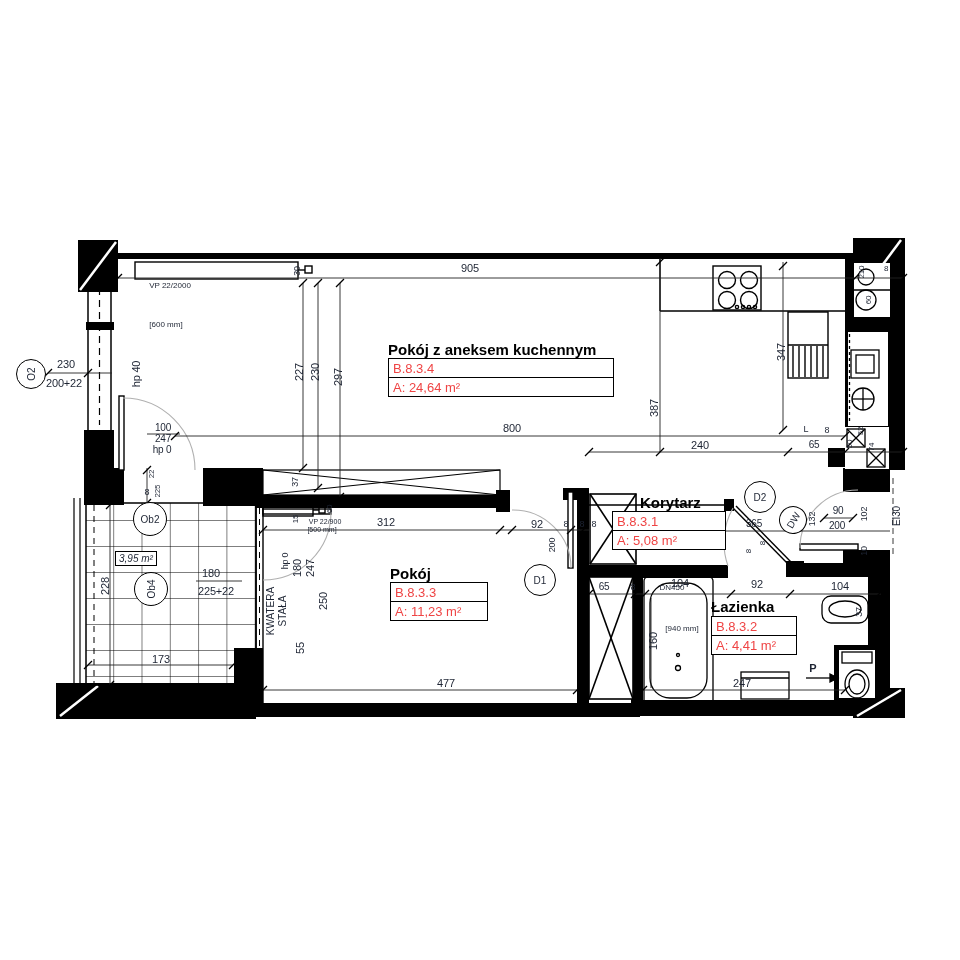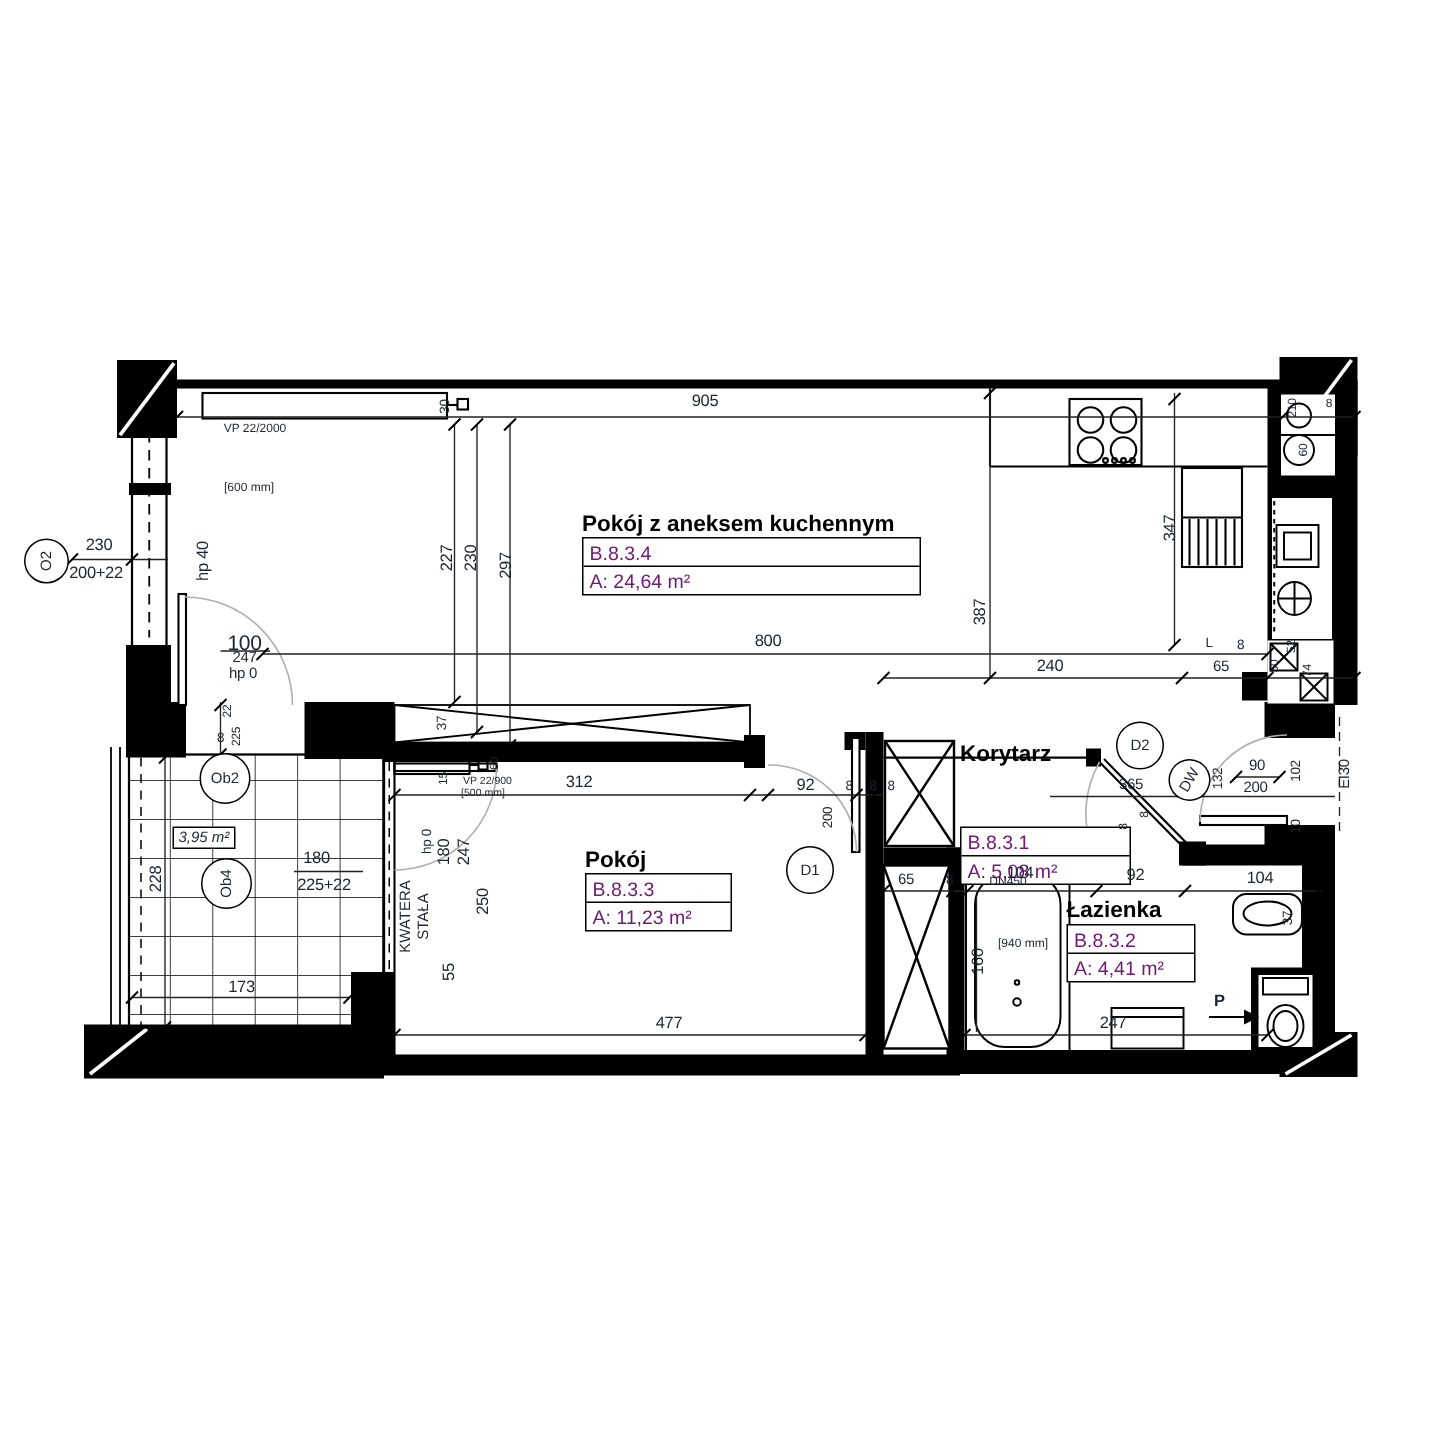--- a/index.html
+++ b/index.html
@@ -9,21 +9,21 @@
   .dim{position:absolute;color:#1d2433;white-space:nowrap;line-height:1;
        transform:translate(-50%,-50%);letter-spacing:-0.2px;}
   .dim.rot{transform:translate(-50%,-50%) rotate(-90deg);}
   .ann{position:absolute;color:#1d2433;white-space:nowrap;line-height:1;
        transform:translate(-50%,-50%);}
   .ann.rot{transform:translate(-50%,-50%) rotate(-90deg);}
   .marker{position:absolute;border:1.4px solid #000;border-radius:50%;background:#fff;
         display:flex;align-items:center;justify-content:center;color:#1d2433;
         font-size:10px;box-sizing:border-box;}
   .room-name{position:absolute;font-weight:bold;color:#000;font-size:15px;white-space:nowrap;}
-  .room-box{position:absolute;border:1.6px solid #000;background:#fff;color:#701a75;}
+  .room-box{position:absolute;border:1.6px solid #000;background:#fff;color:#ef4444;}
   .room-box .row{padding:2px 4px 1px 4px;font-size:13px;white-space:nowrap;}
   .room-box .row + .row{border-top:1.6px solid #000;}
   .area-box{position:absolute;border:1.2px solid #000;background:#fff;color:#1d2433;
         font-size:10px;padding:1px 3px;white-space:nowrap;}
 </style>
 </head>
 <body>
 
 <div id="stage">
 
@@ -223,21 +223,21 @@
     <div class="row">A: 24,64 m²</div>
   </div>
 
   <div class="room-name" style="left:390px;top:565px;">Pokój</div>
   <div class="room-box" style="left:390px;top:582px;width:96px;">
     <div class="row">B.8.3.3</div>
     <div class="row">A: 11,23 m²</div>
   </div>
 
   <div class="room-name" style="left:640px;top:494px;">Korytarz</div>
-  <div class="room-box" style="left:640px;top:511px;width:112px;margin-top:40px;">
+  <div class="room-box" style="left:612px;top:511px;width:112px;">
     <div class="row">B.8.3.1</div>
     <div class="row">A: 5,08 m²</div>
   </div>
 
   <div class="room-name" style="left:711px;top:598px;">Łazienka</div>
   <div class="room-box" style="left:711px;top:616px;width:84px;">
     <div class="row">B.8.3.2</div>
     <div class="row">A: 4,41 m²</div>
   </div>
 
@@ -252,21 +252,21 @@
       <span class="dim rot" style="left: 654px; top: 408px; font-size: 11px;">387</span>
       <span class="dim rot" style="left: 781px; top: 352px; font-size: 11px;">347</span>
       <span class="dim" style="left: 512px; top: 428px; font-size: 11px;">800</span>
       <span class="dim" style="left: 700px; top: 445px; font-size: 11px;">240</span>
       <span class="dim" style="left: 806px; top: 429px; font-size: 9px;">L</span>
       <span class="dim" style="left: 814px; top: 445px; font-size: 10px;">65</span>
       <span class="dim" style="left: 827px; top: 430px; font-size: 9px;">8</span>
       <span class="dim" style="left: 66px; top: 364px; font-size: 11px;">230</span>
       <span class="dim" style="left: 64px; top: 383px; font-size: 11px;">200+22</span>
       <span class="dim rot" style="left: 136px; top: 374px; font-size: 11px;">hp 40</span>
-      <span class="dim" style="left: 163px; top: 428px; font-size: 14px;">100</span>
+      <span class="dim" style="left: 163px; top: 428px; font-size: 10px;">100</span>
       <span class="dim" style="left: 163px; top: 439px; font-size: 10px;">247</span>
       <span class="dim" style="left: 162px; top: 450px; font-size: 10px;">hp 0</span>
       <span class="dim rot" style="left: 152px; top: 474px; font-size: 8px;">22</span>
       <span class="dim" style="left: 147px; top: 492px; font-size: 9px;">8</span>
       <span class="dim rot" style="left: 158px; top: 491px; font-size: 8px;">225</span>
       <span class="dim rot" style="left: 105px; top: 586px; font-size: 11px;">228</span>
       <span class="dim" style="left: 211px; top: 573px; font-size: 11px;">180</span>
       <span class="dim" style="left: 216px; top: 591px; font-size: 11px;">225+22</span>
       <span class="dim" style="left: 161px; top: 659px; font-size: 11px;">173</span>
       <span class="dim rot" style="left: 295px; top: 482px; font-size: 9px;">37</span>

